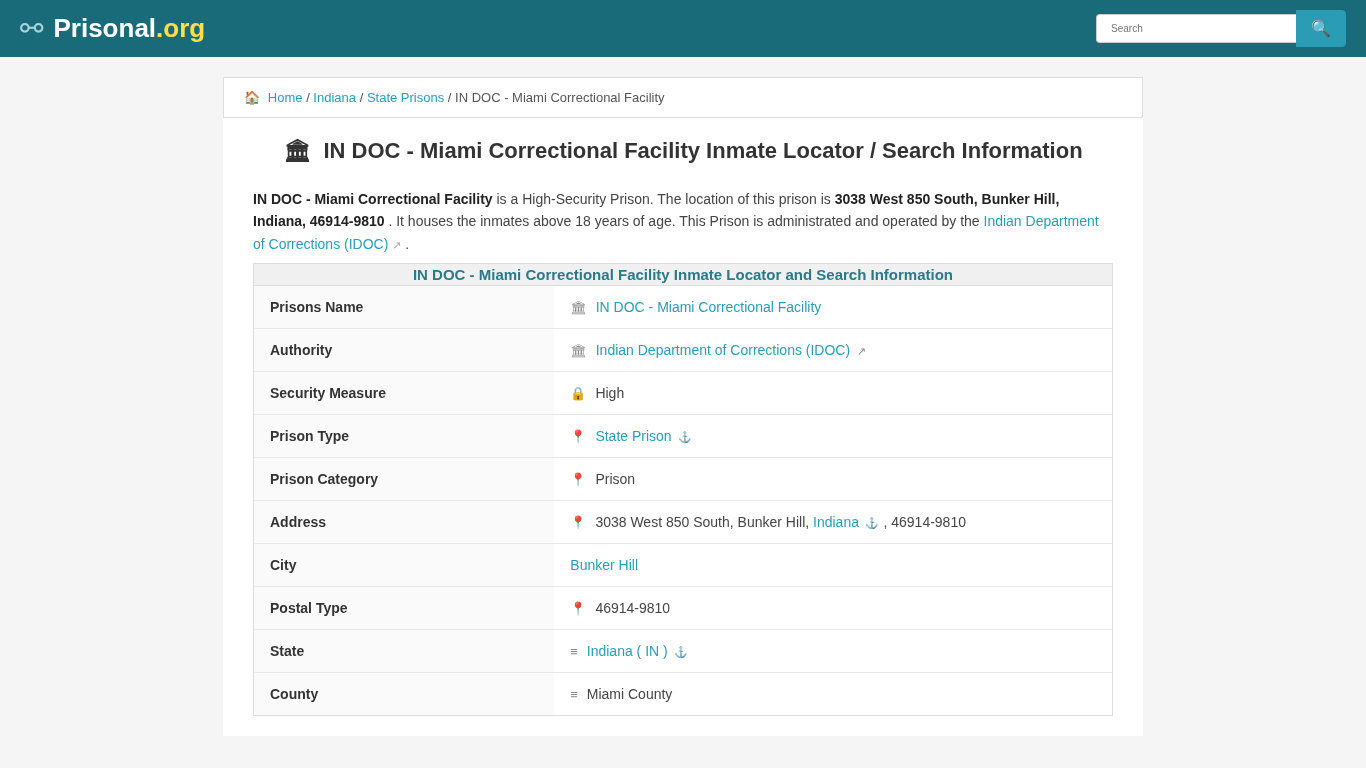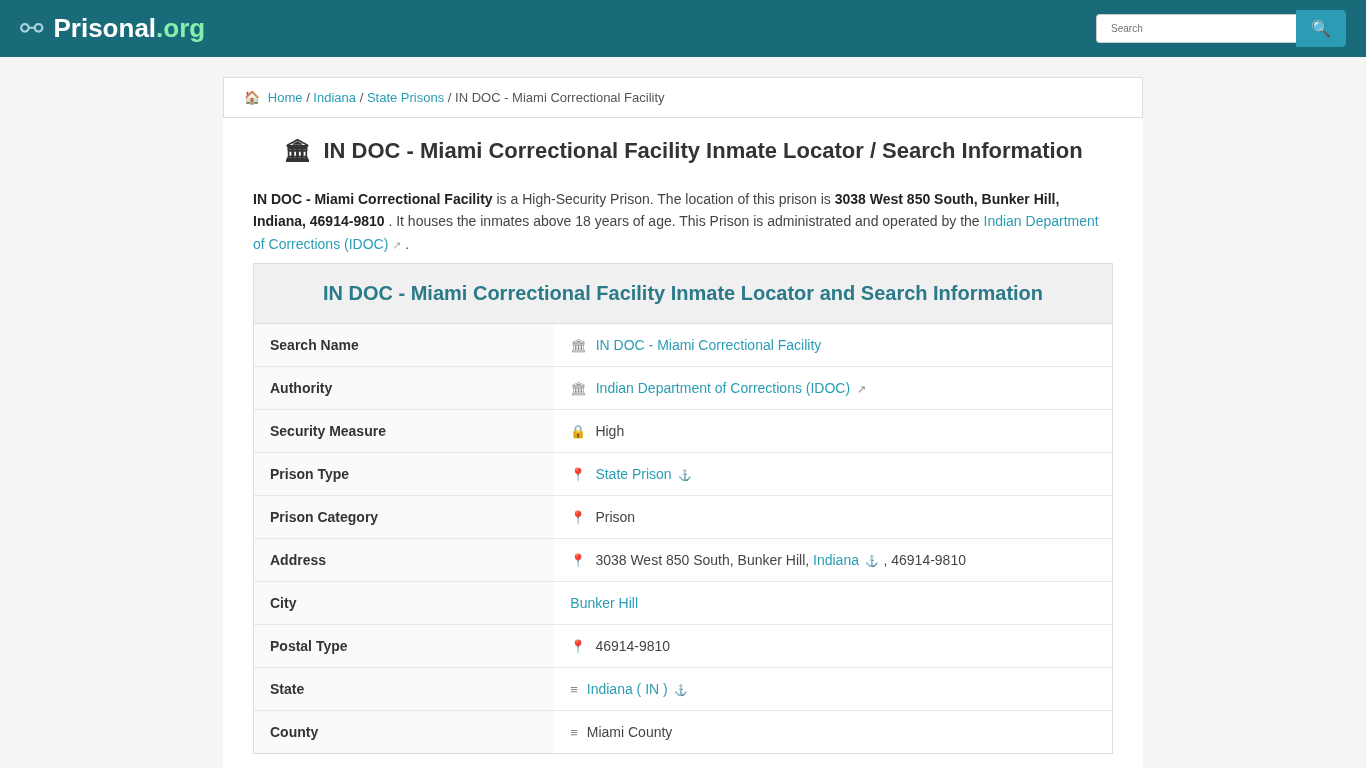--- a/index.html
+++ b/index.html
@@ -21,21 +21,21 @@
     .logo-icon {
       color: #aad4dc;
       font-size: 28px;
     }
     .logo-text {
       font-size: 26px;
       font-weight: bold;
       color: #fff;
     }
     .logo-text .org {
-      color: #86efac;
+      color: #fde047;
     }
     .search-area {
       display: flex;
       align-items: center;
       gap: 0;
     }
     .search-input {
       padding: 8px 14px;
       font-size: 10px;
       border: 1px solid #ccc;
@@ -100,25 +100,25 @@
       color: #2a9db5;
       text-decoration: none;
     }
 
     
     .info-section {
       border: 1px solid #ddd;
     }
     .info-section-header {
       background: #f0f0f0;
-      padding: 18px 20px;
+      padding: 2px 20px;
       text-align: center;
       font-weight: bold;
       color: #2a7a8a;
-      font-size: 20px;
+      font-size: 15px;
       border-bottom: 1px solid #ddd;
     }
     .info-table {
       width: 100%;
       border-collapse: collapse;
     }
     .info-table tr {
       border-bottom: 1px solid #e8e8e8;
     }
     .info-table tr:last-child { border-bottom: none; }
@@ -202,21 +202,21 @@
       <span style="font-size:11px;color:#aaa;"> ↗</span>
       <span>.</span>
     </p>
 
     <div class="info-section">
       <div class="info-section-header">IN DOC - Miami Correctional Facility Inmate Locator and Search Information</div>
       <table class="info-table">
         <tbody>
 
           <tr>
-            <td>Search Name</td>
+            <td>Prisons Name</td>
             <td>
               <span class="row-icon">🏛</span>
               <a href="#">IN DOC - Miami Correctional Facility</a>
             </td>
           </tr>
 
           <tr>
             <td>Authority</td>
             <td>
               <span class="row-icon">🏛</span>

